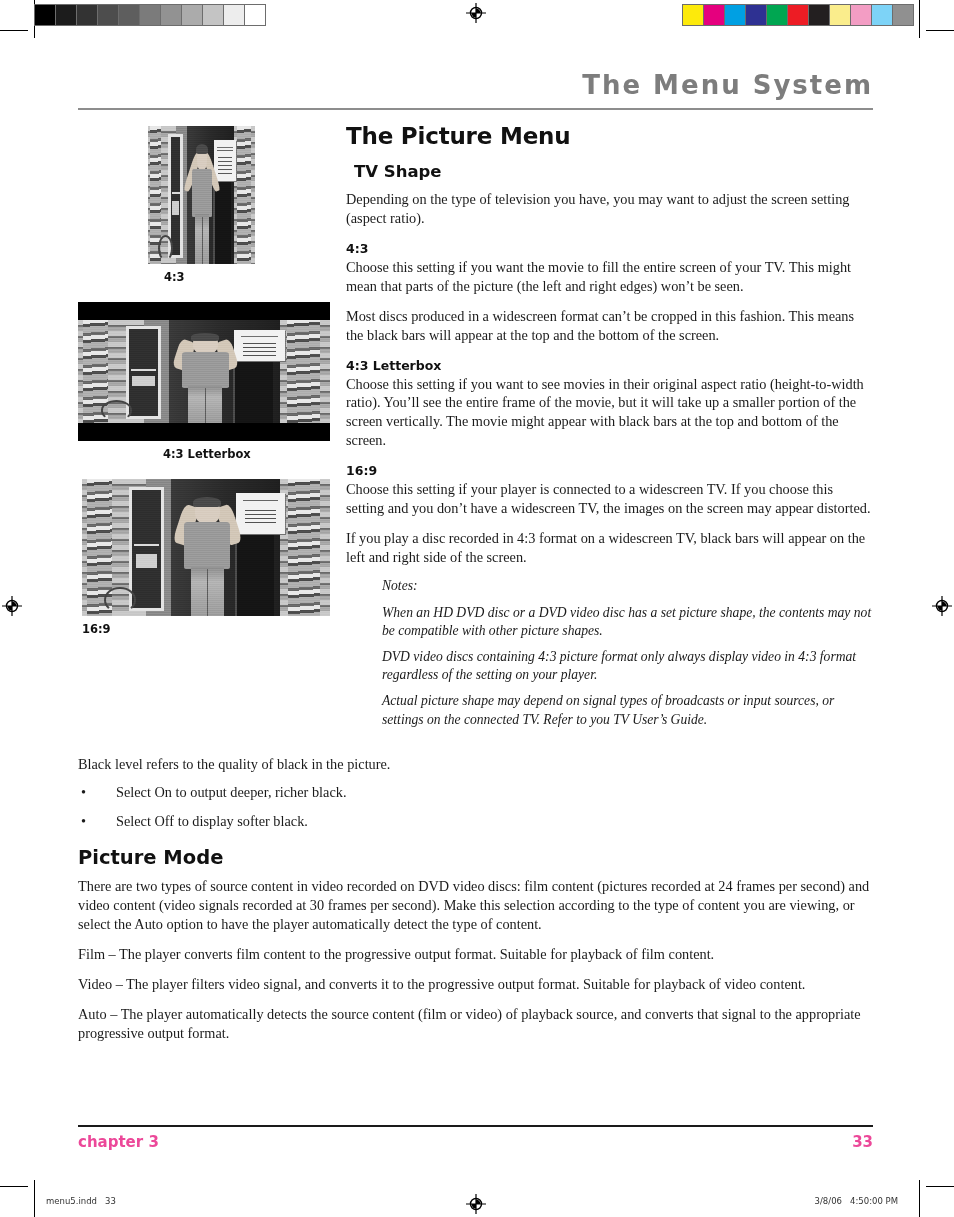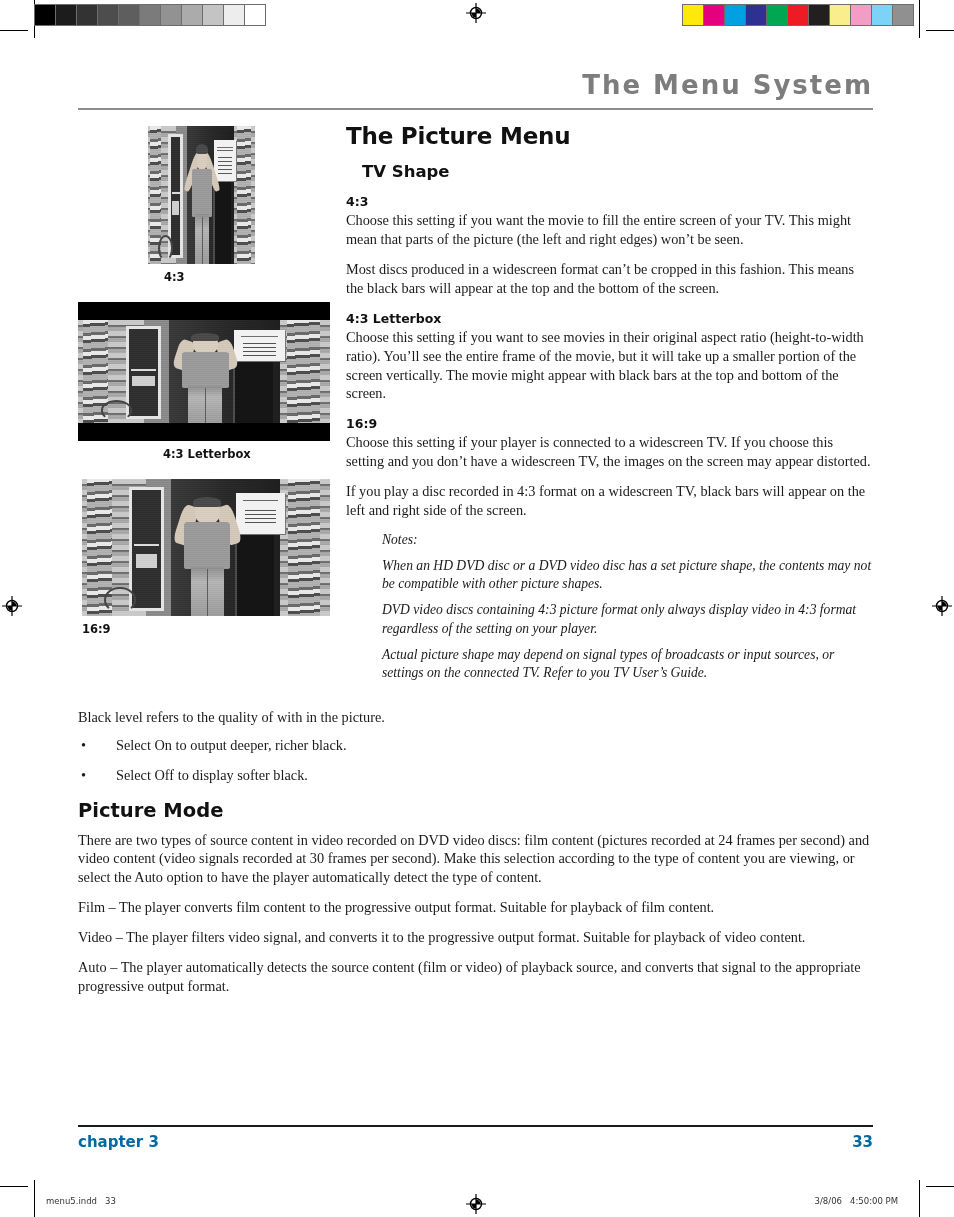--- a/index.html
+++ b/index.html
@@ -109,21 +109,21 @@
     font-size: 23px;
     margin: 0 0 14px 0;
     line-height: 1.1;
     color: #111;
     letter-spacing: -0.2px;
   }
   h2.sub-title {
     font-family: "DejaVu Sans", sans-serif;
     font-weight: bold;
     font-size: 16.5px;
-    margin: 0 0 9px 16px;
+    margin: 0 0 9px 8px;
     line-height: 1.1;
     color: #111;
   }
   h3.minor-title {
     font-family: "DejaVu Sans", sans-serif;
     font-weight: bold;
     font-size: 12.5px;
     margin: 13px 0 2px 0;
     line-height: 1.2;
     color: #111;
@@ -364,21 +364,21 @@
   .folio {
     position: absolute;
     left: 78px;
     top: 1133px;
     width: 795px;
     display: flex;
     justify-content: space-between;
     font-family: "DejaVu Sans", sans-serif;
     font-weight: bold;
     font-size: 15px;
-    color: #0369a1;
+    color: #ec4899;
   }
 
   .slug {
     position: absolute;
     top: 1196px;
     font-family: "DejaVu Sans", sans-serif;
     font-size: 8.5px;
     color: #333;
     white-space: pre;
   }
@@ -551,20 +551,21 @@
           </div>
         </div>
         <div class="figure-caption">16:9</div>
       </div>
 
     </div>
 
     <div class="text-col">
       <h1 class="section-title">The Picture Menu</h1>
       <h2 class="sub-title">TV Shape</h2>
+      <p class="body">Depending on the type of television you have, you may want to adjust the screen setting (aspect ratio).</p>
 
       <h3 class="minor-title">4:3</h3>
       <p class="body">Choose this setting if you want the movie to fill the entire screen of your TV. This might mean that parts of the picture (the left and right edges) won’t be seen.</p>
       <p class="body">Most discs produced in a widescreen format can’t be cropped in this fashion. This means the black bars will appear at the top and the bottom of the screen.</p>
 
       <h3 class="minor-title">4:3 Letterbox</h3>
       <p class="body">Choose this setting if you want to see movies in their original aspect ratio (height-to-width ratio). You’ll see the entire frame of the movie, but it will take up a smaller portion of the screen vertically. The movie might appear with black bars at the top and bottom of the screen.</p>
 
       <h3 class="minor-title">16:9</h3>
       <p class="body">Choose this setting if your player is connected to a widescreen TV. If you choose this setting and you don’t have a widescreen TV, the images on the screen may appear distorted.</p>
@@ -573,21 +574,21 @@
       <div class="notes">
         <p>Notes:</p>
         <p>When an HD DVD disc or a DVD video disc has a set picture shape, the contents may not be compatible with other picture shapes.</p>
         <p>DVD video discs containing 4:3 picture format only always display video in 4:3 format regardless of the setting on your player.</p>
         <p>Actual picture shape may depend on signal types of broadcasts or input sources, or settings on the connected TV. Refer to you TV User’s Guide.</p>
       </div>
     </div>
   </div>
 
   <div class="lower">
-    <p class="body tight">Black level refers to the quality of with in the picture.</p>
+    <p class="body tight">Black level refers to the quality of black in the picture.</p>
     <ul class="bullets">
       <li>
         <span class="dot">•</span>
         <span>Select On to output deeper, richer black.</span>
       </li>
       <li>
         <span class="dot">•</span>
         <span>Select Off to display softer black.</span>
       </li>
     </ul>

